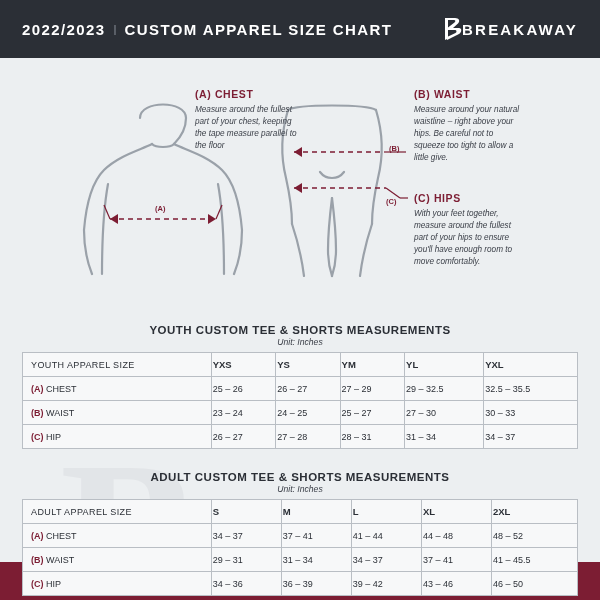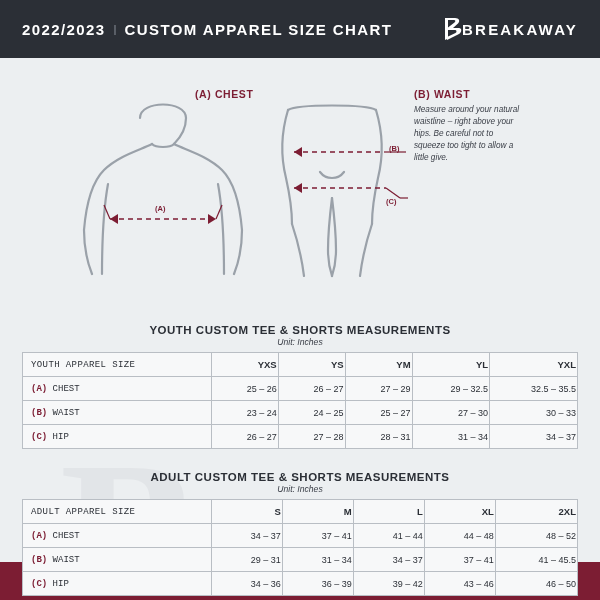--- a/index.html
+++ b/index.html
@@ -20,22 +20,22 @@
   .diagram{position:relative;height:210px;margin:6px 0 0 0;}
   .fig{position:absolute;}
   .callout-title{font-size:10.5px;font-weight:bold;color:#7c1d33;letter-spacing:.6px;}
   .callout-body{font-size:8.2px;color:#3c4049;font-style:italic;line-height:1.45;margin-top:4px;}
   .ref{font-size:7.5px;font-weight:bold;color:#7c1d33;}
   
   .tbl-wrap{padding:0 22px;box-sizing:border-box;}
   .tbl-title{text-align:center;font-size:11.5px;font-weight:bold;color:#2b2f36;letter-spacing:.5px;}
   .tbl-sub{text-align:center;font-size:8.6px;font-style:italic;color:#3c4049;margin-top:1px;margin-bottom:5px;}
   table{width:100%;border-collapse:collapse;background:#f7f8f9;}
-  th,td{border:1px solid #b9bec4;font-size:9px;color:#2b2f36;height:21px;text-align:right;padding-left:16px;}
-  th.lbl,td.lbl{text-align:left;padding-left:8px;font-family:Liberation Mono, monospace;}
+  th,td{border:1px solid #b9bec4;font-size:9px;color:#2b2f36;height:21px;text-align:left;}
+  th.lbl,td.lbl{text-align:left;padding-left:8px;}
   th{font-weight:normal;}
   th.lbl{letter-spacing:.4px;}
   th.size{font-weight:bold;font-size:9.5px;}
   td .ltr{color:#7c1d33;font-weight:bold;}
   .col-lbl{width:34%;}
   .footer{position:absolute;left:0;bottom:0;width:600px;height:38px;background:#7c1d33;}
 </style>
 </head>
 <body>
 
@@ -116,27 +116,32 @@
           <line x1="6" y1="8" x2="98" y2="8" stroke="#7c1d33" stroke-width="1.6" stroke-dasharray="5,4"></line>
           <path d="M6 8 L14 3 L14 13 Z" fill="#7c1d33"></path>
           <line x1="98" y1="8" x2="112" y2="18" stroke="#7c1d33" stroke-width="1.2"></line>
           <line x1="112" y1="18" x2="120" y2="18" stroke="#7c1d33" stroke-width="1.2"></line>
         </svg>
       </div>
       <div class="ref" style="position:absolute;left:386px;top:133px;">(C)</div>
 
       <div class="fig" style="left:195px;top:24px;width:110px;">
         <div class="callout-title">(A) CHEST</div>
+        <div class="callout-body">Measure around the fullest part of your chest, keeping the tape measure parallel to the floor</div>
       </div>
 
       <div class="fig" style="left:414px;top:24px;width:112px;">
         <div class="callout-title">(B) WAIST</div>
         <div class="callout-body">Measure around your natural waistline – right above your hips. Be careful not to squeeze too tight to allow a little give.</div>
       </div>
 
+      <div class="fig" style="left:414px;top:128px;width:112px;">
+        <div class="callout-title">(C) HIPS</div>
+        <div class="callout-body">With your feet together, measure around the fullest part of your hips to ensure you'll have enough room to move comfortably.</div>
+      </div>
     </div>
 
     <div class="tbl-wrap" style="margin-top:50px;">
       <div class="tbl-title">YOUTH CUSTOM TEE &amp; SHORTS MEASUREMENTS</div>
       <div class="tbl-sub">Unit: Inches</div>
       <table>
         <thead>
           <tr>
             <th class="lbl col-lbl">YOUTH APPAREL SIZE</th>
             <th class="size">YXS</th>

